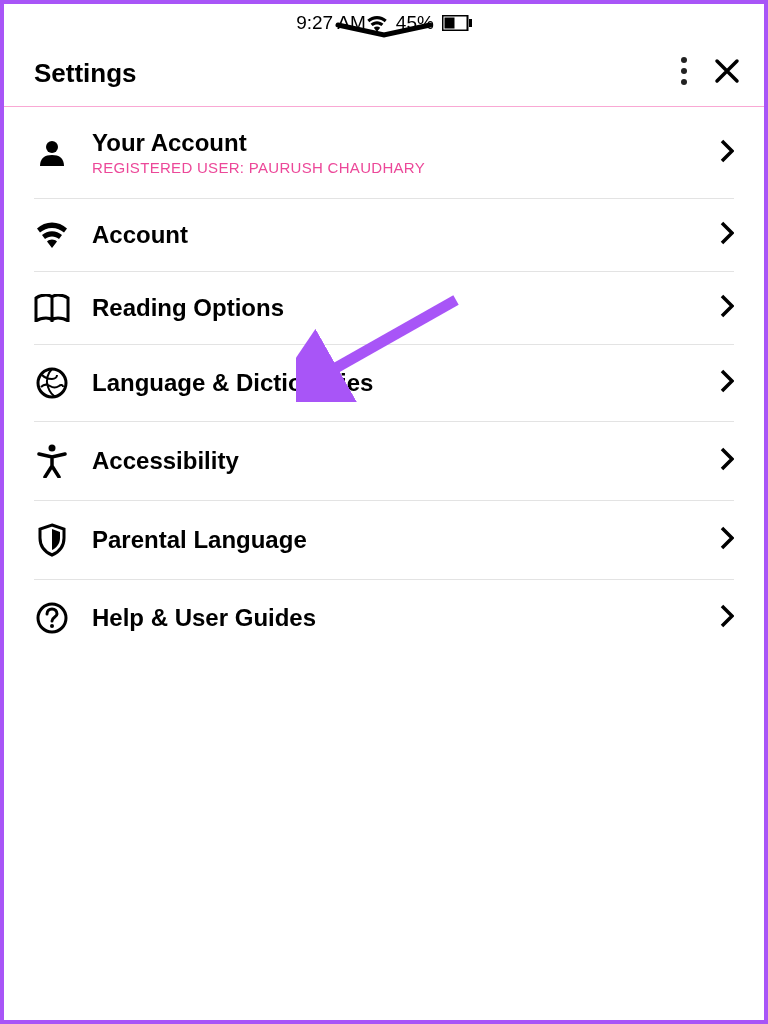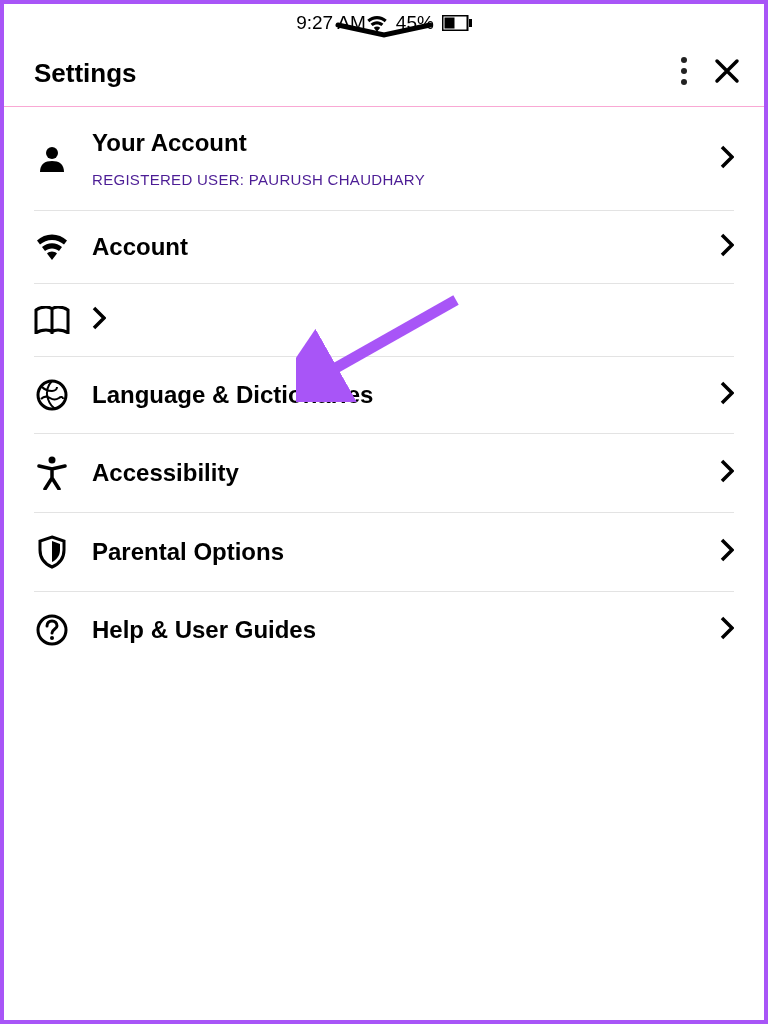--- a/index.html
+++ b/index.html
@@ -46,21 +46,21 @@
       display: flex;
       align-items: center;
       padding: 22px 0;
       border-bottom: 1px solid #e3e3e3;
       gap: 22px;
     }
     .settings-item:last-child { border-bottom: none; }
     .item-icon { width: 36px; display: flex; justify-content: center; align-items: center; flex-shrink: 0; }
     .item-text { flex: 1; }
     .item-title { font-size: 24px; font-weight: 700; color: #000; }
-    .item-subtitle { font-size: 15px; color: #4c1d95; margin-top: 14px; letter-spacing: 0.3px; }
+    .item-subtitle { font-size: 15px; color: #ec4899; margin-top: 2px; letter-spacing: 0.3px; }
     .item-chevron { flex-shrink: 0; }
     .annotation-arrow {
       position: absolute;
       left: 292px;
       top: 288px;
       pointer-events: none;
     }
   </style>
 </head>
 <body>
@@ -144,20 +144,23 @@
     </span>
   </div>
 
 
   <div class="settings-item">
     <span class="item-icon">
       <svg width="36" height="28" viewBox="0 0 36 28">
           <path d="M2 4 C2 4 6 1 12 1 C16 1 18 3 18 3 L18 26 C18 26 16 24 12 24 C6 24 2 27 2 27 Z M34 4 C34 4 30 1 24 1 C20 1 18 3 18 3 L18 26 C18 26 20 24 24 24 C30 24 34 27 34 27 Z" fill="none" stroke="#000" stroke-width="3"></path>
         </svg>
     </span>
+    <span class="item-text">
+      <div class="item-title">Reading Options</div>
+    </span>
     <span class="item-chevron">
       <svg width="14" height="24" viewBox="0 0 14 24">
           <path d="M2 2 L12 12 L2 22" stroke="#000" stroke-width="3.5" fill="none"></path>
         </svg>
     </span>
   </div>
 
   <div class="settings-item">
     <span class="item-icon">
       <svg width="32" height="32" viewBox="0 0 32 32">
@@ -193,21 +196,21 @@
   </div>
 
   <div class="settings-item">
     <span class="item-icon">
       <svg width="30" height="34" viewBox="0 0 30 34">
           <path d="M15 2 L27 6 L27 15 C27 23 22 29 15 32 C8 29 3 23 3 15 L3 6 Z" fill="none" stroke="#000" stroke-width="3"></path>
           <path d="M15 6 L23 9 L23 15 C23 21 19 25 15 27 Z" fill="#000"></path>
         </svg>
     </span>
     <span class="item-text">
-      <div class="item-title">Parental Options</div>
+      <div class="item-title">Parental Language</div>
     </span>
     <span class="item-chevron">
       <svg width="14" height="24" viewBox="0 0 14 24">
           <path d="M2 2 L12 12 L2 22" stroke="#000" stroke-width="3.5" fill="none"></path>
         </svg>
     </span>
   </div>
 
   <div class="settings-item">
     <span class="item-icon">

